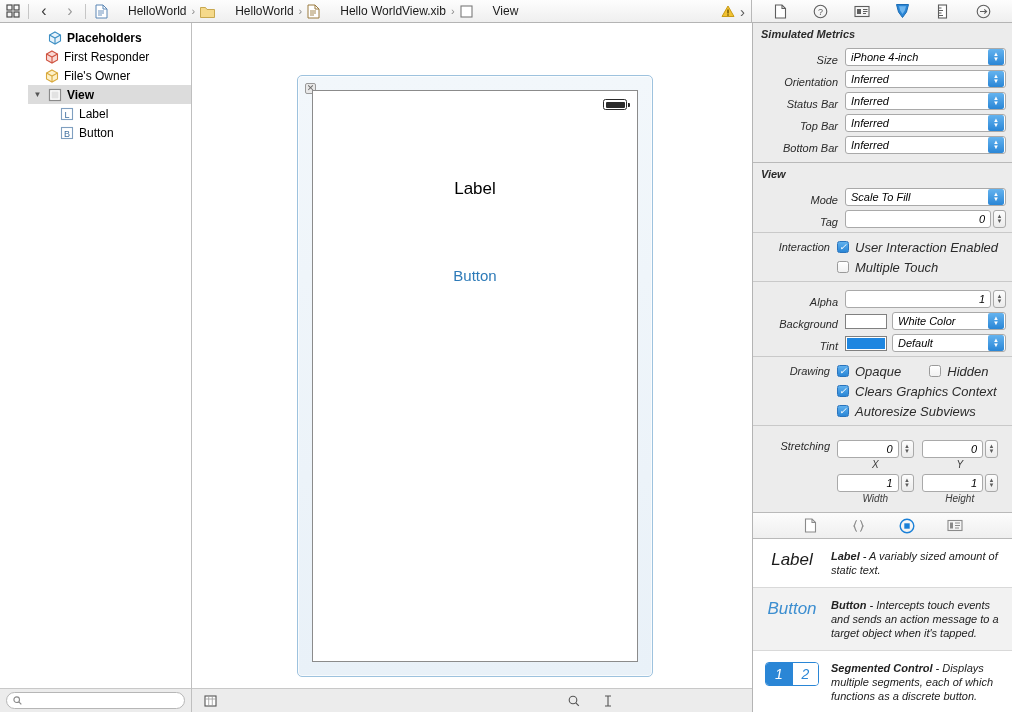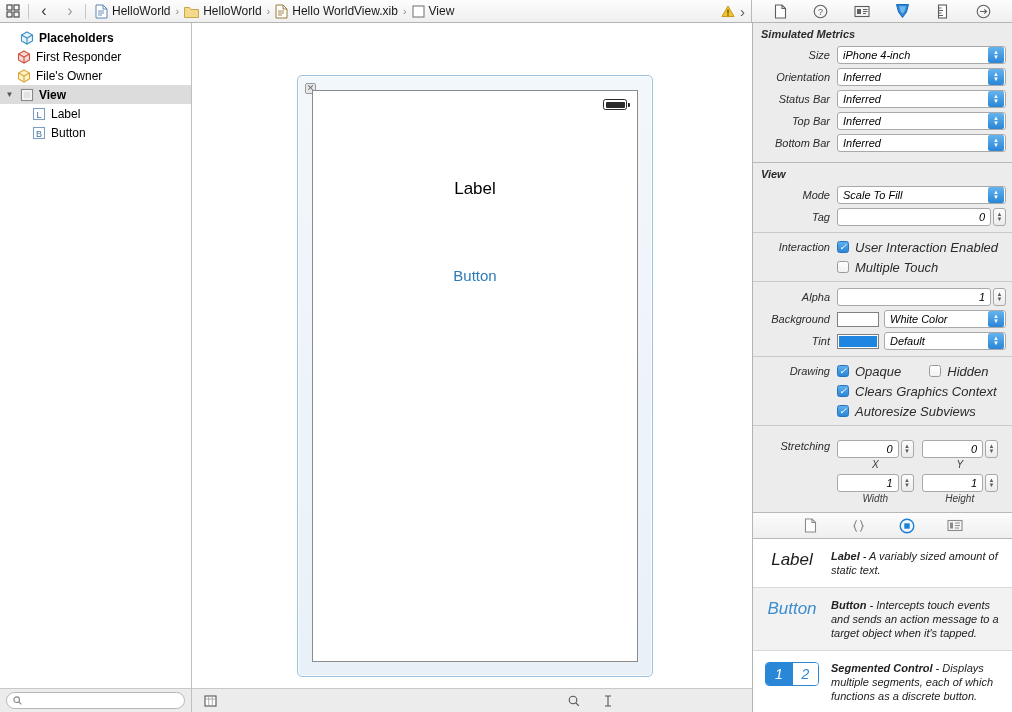--- a/index.html
+++ b/index.html
@@ -21,42 +21,42 @@
     border-bottom: 1px solid #b4b4b4;
   }
   .tb-left { display: flex; align-items: center; flex: 1; min-width: 0; }
   .tb-icon-btn {
     width: 26px; height: 22px;
     display: flex; align-items: center; justify-content: center;
     color: #4a4a4a;
   }
   .tb-sep { width: 1px; height: 15px; background: #c6c6c6; margin: 0 2px; }
   .crumbs { display: flex; align-items: center; padding-left: 4px; overflow: hidden; }
-  .crumb { display: flex; align-items: center; gap: 4px; padding: 0 3px; white-space: nowrap; }
+  .crumb { display: flex; align-items: center; gap: 20px; padding: 0 3px; white-space: nowrap; }
   .crumb .ctext { font-size: 12px; color: #1a1a1a; }
   .crumb-arrow { color: #8a8a8a; font-size: 11px; padding: 0 2px; }
 
   .tb-right { display: flex; align-items: center; }
   .warn-group { display: flex; align-items: center; gap: 5px; padding: 0 6px; }
   .tb-divider { width: 1px; height: 23px; background: #b8b8b8; }
   .insp-tabs { display: flex; align-items: center; width: 260px; justify-content: space-around; padding: 0 8px; }
   .insp-tab { width: 24px; height: 21px; display: flex; align-items: center; justify-content: center; }
 
   
   .body { flex: 1; display: flex; min-height: 0; }
 
   
   .sidebar {
     width: 192px; min-width: 192px;
     background: #fff;
     border-right: 1px solid #bfbfbf;
     position: relative;
     display: flex; flex-direction: column;
   }
-  .outline { padding-top: 5px; flex: 1; }
+  .outline { padding-top: 5px; flex: 1; margin-left: 28px; }
   .row {
     height: 19px; display: flex; align-items: center; gap: 5px;
     padding-left: 4px; white-space: nowrap;
   }
   .row.selected { background: #dcdcdc; }
   .row .lbl { font-size: 12px; }
   .row .lbl.bold { font-weight: bold; }
   .disc { width: 11px; display: flex; align-items: center; justify-content: center; color: #555; font-size: 8px; }
   .indent-1 { padding-left: 17px; }
   .indent-2 { padding-left: 32px; }
@@ -122,21 +122,21 @@
     width: 260px; min-width: 260px;
     background: #ececec;
     border-left: 1px solid #b4b4b4;
     display: flex; flex-direction: column; font-style: italic;
   }
   .insp-top { overflow: hidden; }
   .sec-head {
     font-weight: bold; font-size: 11px; color: #2b2b2b;
     padding: 5px 0 4px 8px;
   }
-  .frow { display: flex; align-items: center; height: 22px; padding-right: 6px; }
+  .frow { display: flex; align-items: flex-end; height: 22px; padding-right: 6px; margin-left: 8px; }
   .flabel {
     width: 84px; min-width: 84px; text-align: right; padding-right: 7px;
     font-size: 11px; color: #2b2b2b;
   }
   .fctl { flex: 1; display: flex; align-items: center; }
 
   
   .popup {
     flex: 1; height: 18px; display: flex; align-items: center;
     background: #fff; border: 1px solid #a9a9a9; border-radius: 3px;

